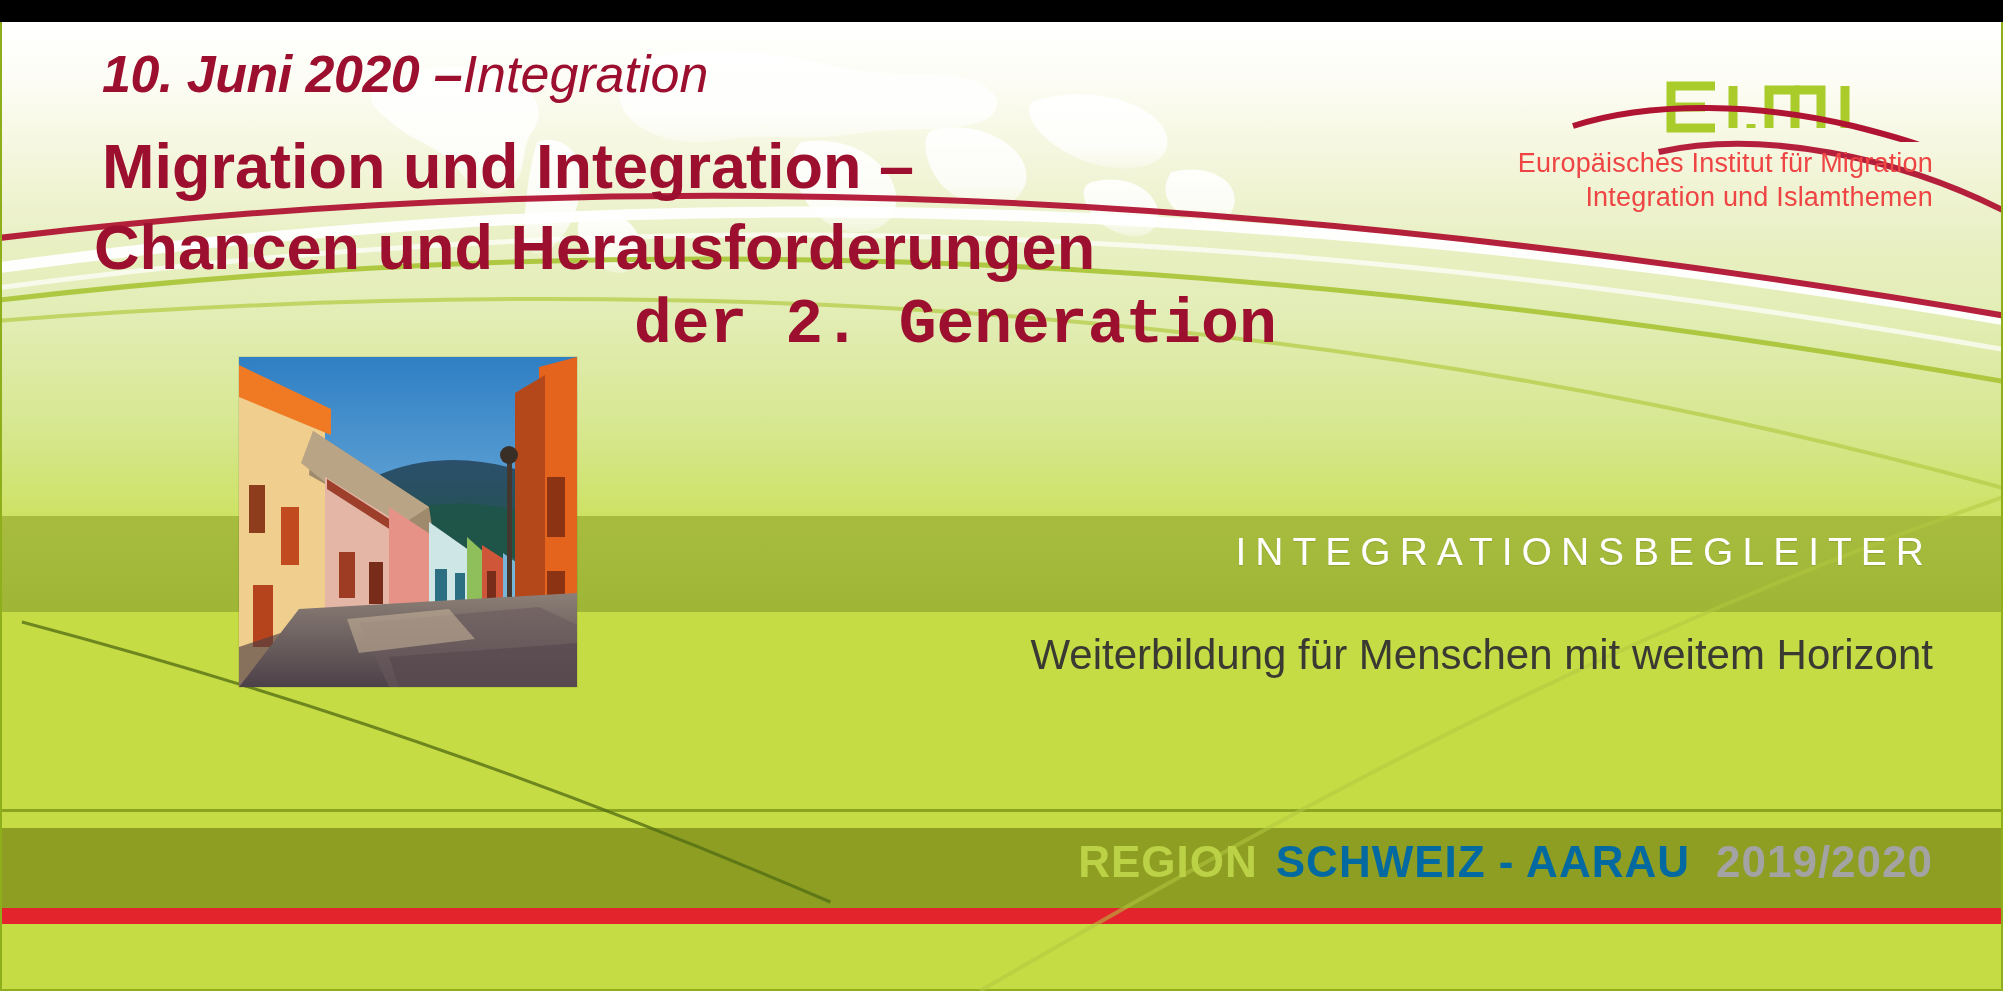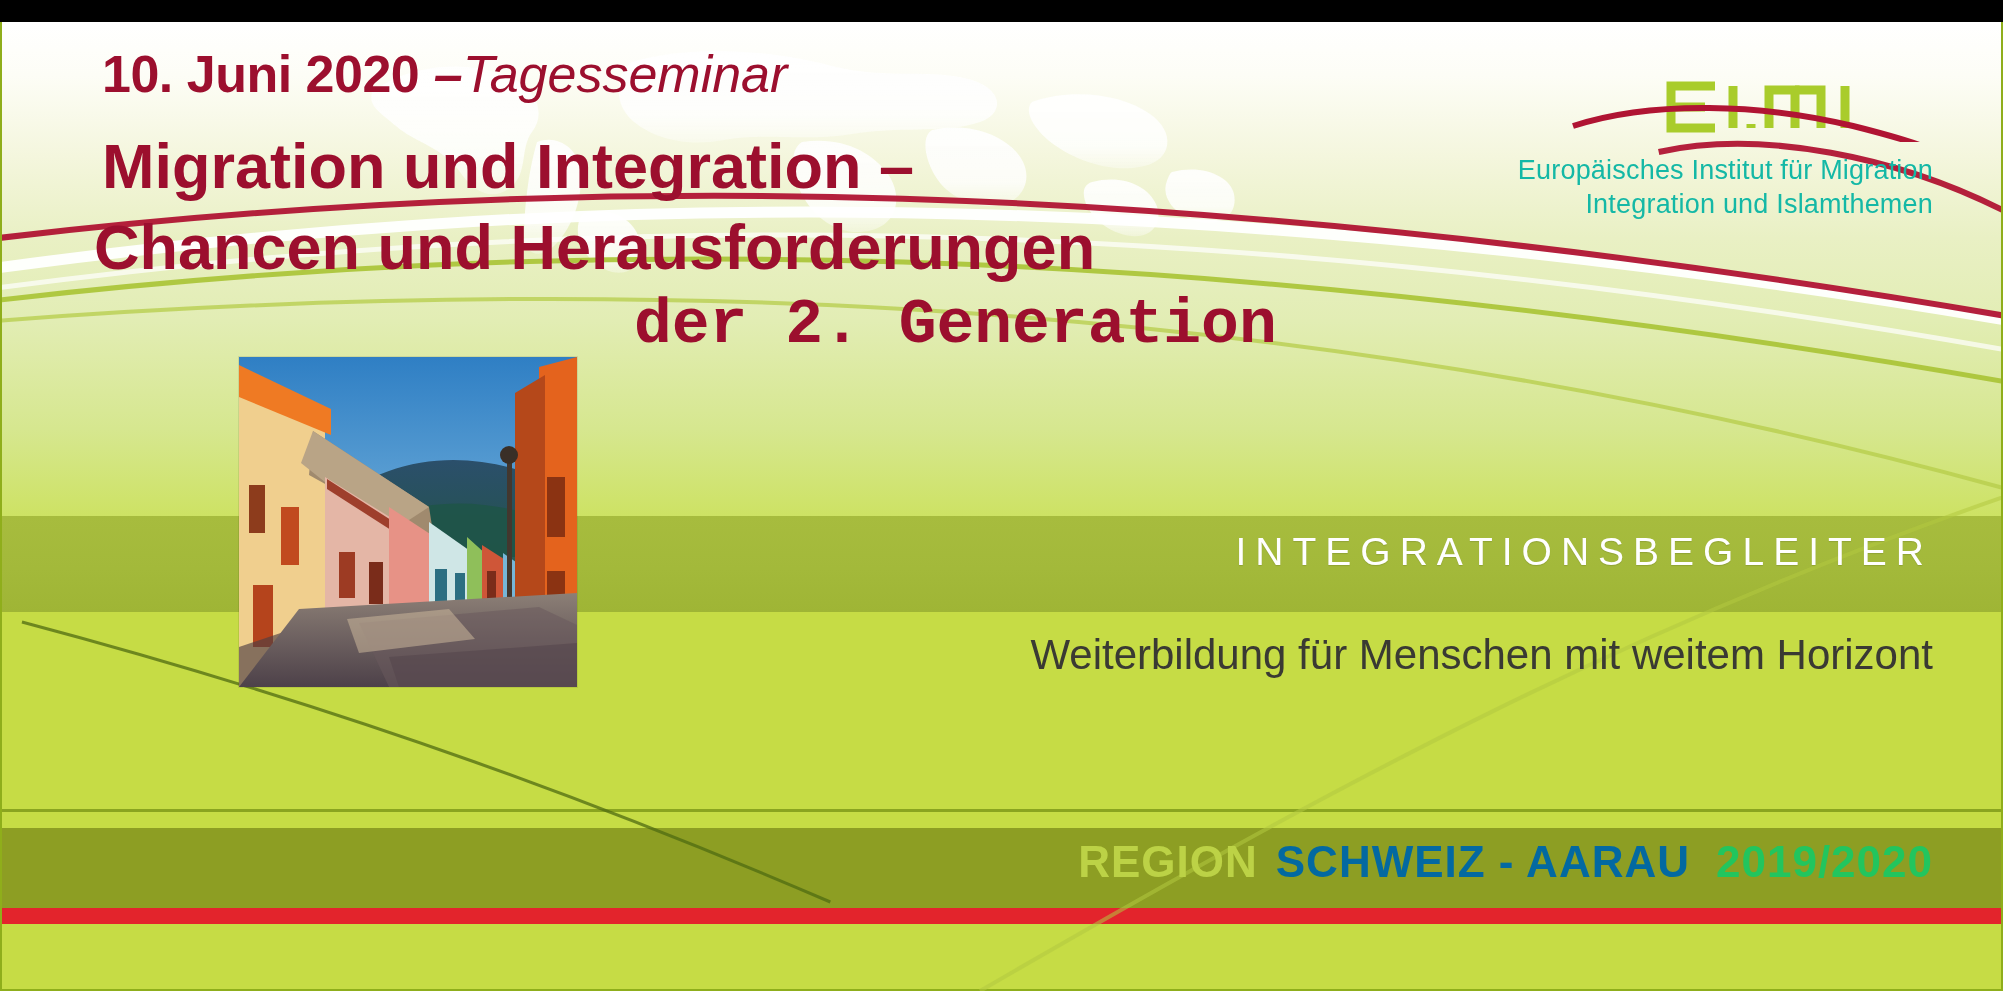--- a/index.html
+++ b/index.html
@@ -91,21 +91,21 @@
   
   #swooshes { position:absolute; left:0; top:0; width:100%; height:969px; z-index:4; pointer-events:none;}
 
   
   #content { position:absolute; left:0; top:0; width:100%; height:969px; z-index:6; }
 
   .kicker {
     position:absolute; left:100px; top:22px;
     font-size:52px; color:#9c0f2e; white-space:nowrap;
   }
-  .kicker .k-date { font-weight:bold; letter-spacing:-0.5px; }
+  .kicker .k-date { font-weight:bold; letter-spacing:-0.5px;font-style:italic; }
   .kicker .k-sep  { font-style:italic; font-weight:bold; }
   .kicker .k-type { font-style:italic; font-weight:500; }
 
   .headline {
     position:absolute; left:0; top:0; width:1320px;
     color:#9c0f2e; font-weight:bold; font-size:63px; line-height:78px;
   }
   .hl-line { white-space:nowrap; }
   .hl-1 { position:absolute; left:100px; top:105px; }
   .hl-2 { position:absolute; left:92px;  top:186px; }
@@ -117,21 +117,21 @@
     border:0; overflow:hidden; z-index:7;
     box-shadow:0 0 0 1px rgba(0,0,0,.08);
   }
 
   
   #logo-block {
     position:absolute; right:68px; top:48px; width:500px; text-align:right; z-index:8;
   }
   #logo-mark { height:72px; width:100%; display:block; }
   #logo-sub {
-    margin-top:11px; color:#14b8a6; font-size:27px; line-height:34px;
+    margin-top:4px; color:#ef4444; font-size:27px; line-height:34px;
     letter-spacing:.2px;
   }
 
   
   #brand-band-text {
     position:absolute; right:68px; top:508px; width:1200px; text-align:right;
     color:#ffffff; font-size:39px; letter-spacing:9px; font-weight:400;
     text-shadow:0 1px 1px rgba(0,0,0,.12);
   }
   #brand-tagline {
@@ -139,21 +139,21 @@
     color:#3a3a33; font-size:42px; line-height:45px;
   }
 
   
   #region-line {
     position:absolute; right:68px; top:815px; width:1400px; text-align:right;
     font-size:44px; font-weight:bold; letter-spacing:1px; white-space:nowrap;
   }
   #region-line .r-region { color:#bcd246; }
   #region-line .r-place  { color:#0369a1; margin-left:18px;}
-  #region-line .r-year   { color:#22c55e; margin-left:26px;}
+  #region-line .r-year   { color:#a3a3a3; margin-left:26px;}
 </style>
 </head>
 <body>
 
 <div id="slide">
 
   <div id="top-black-bar" class="bg-layer"></div>
 
   <div id="canvas">
 
@@ -206,21 +206,21 @@
       <path d="M980 969 C 1340 760, 1640 600, 2020 470" stroke="#b2c93f" stroke-width="4" fill="none" opacity="0.55"></path>
 
       <path d="M20 600 C 360 690, 620 790, 830 880" stroke="#4f6b12" stroke-width="3" fill="none" opacity="0.75"></path>
 
       <path d="M1660 130 C 1760 108, 1900 132, 2020 196" stroke="#b01433" stroke-width="6" fill="none" opacity="0.95"></path>
     </svg>
 
     <div id="content">
 
       <div class="kicker">
-        <span class="k-date">10. Juni 2020</span><span class="k-sep"> –</span><span class="k-type">Tagesseminar</span>
+        <span class="k-date">10. Juni 2020</span><span class="k-sep"> –</span><span class="k-type">Integration</span>
       </div>
 
       <div class="headline">
         <div class="hl-line hl-1">Migration und Integration –</div>
         <div class="hl-line hl-2">Chancen und Herausforderungen</div>
         <div class="hl-line hl-3">der 2. Generation</div>
       </div>
 
       <div id="photo">
         <svg viewBox="0 0 338 330" preserveAspectRatio="none" width="338" height="330">

